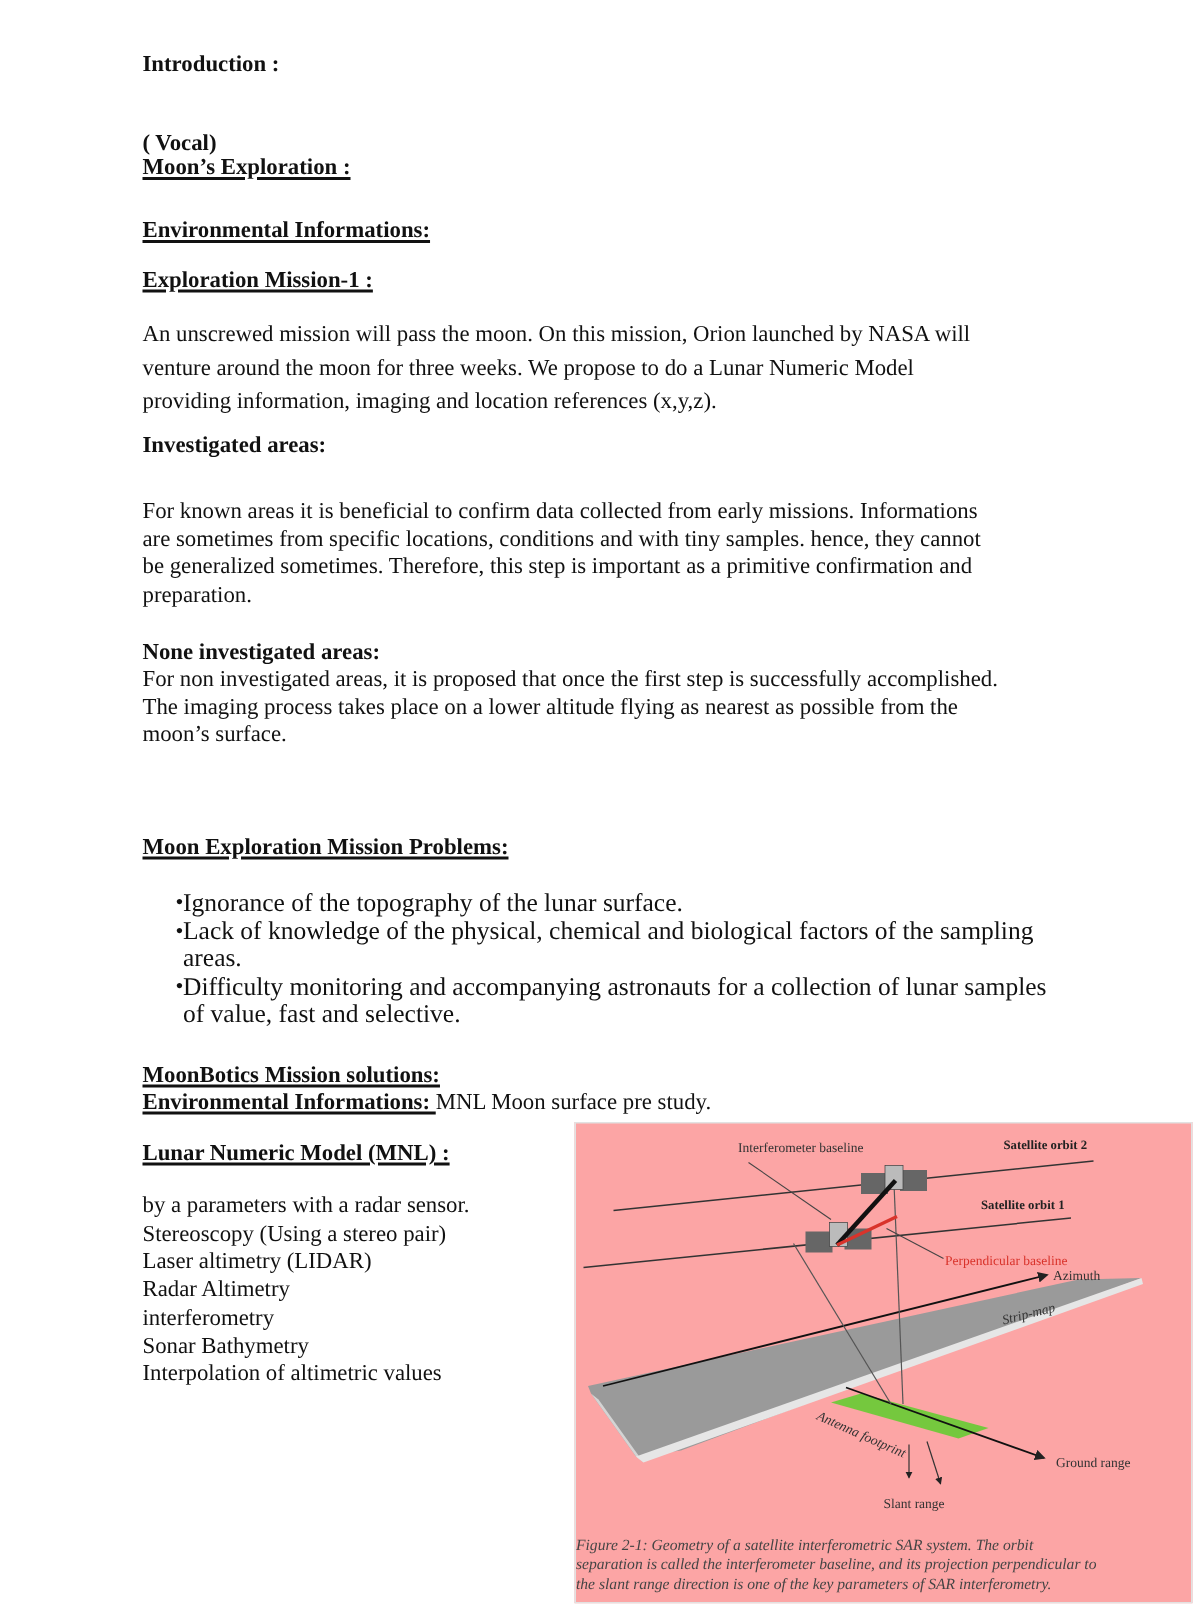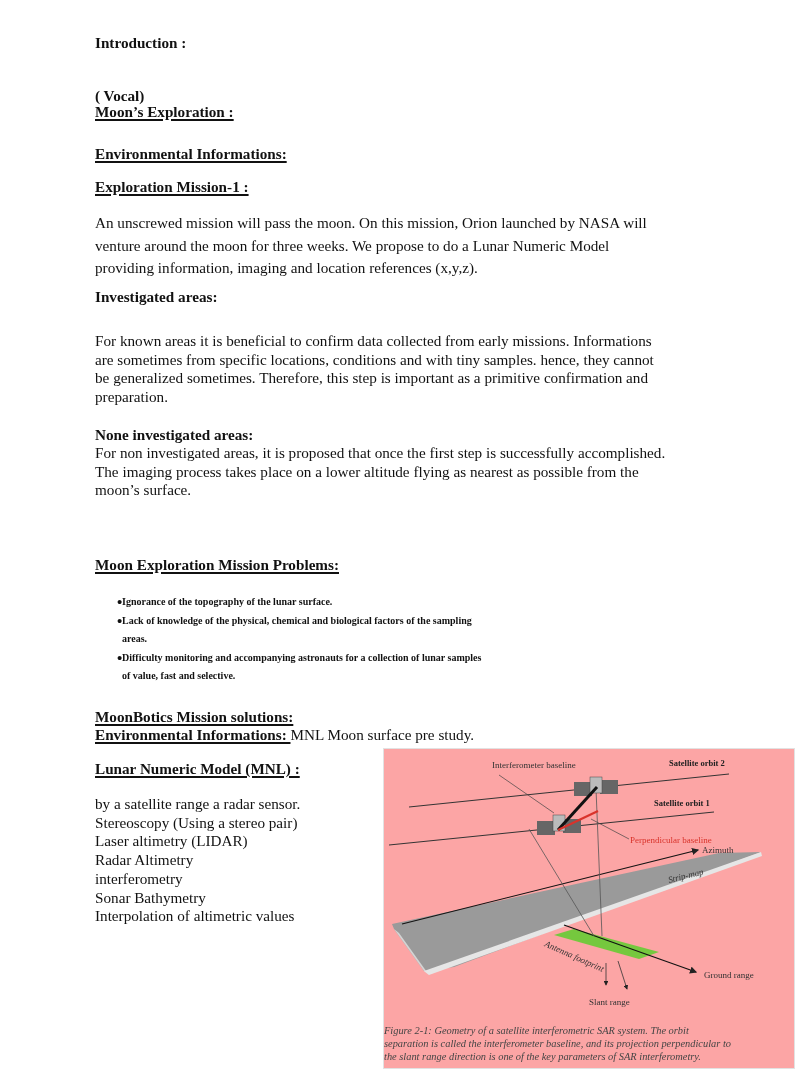--- a/index.html
+++ b/index.html
@@ -4,21 +4,21 @@
 <style>
   html, body { margin: 0; padding: 0; background: #ffffff; }
   body { width: 800px; height: 1069px; position: relative; overflow: hidden;
          font-family: "Liberation Serif", serif; color: #111; }
   .t { position: absolute; left: 95px; font-size: 15.2px; line-height: 18.5px; white-space: nowrap; }
   .b { font-weight: bold; text-align: right; }
   .u { text-decoration: underline; text-underline-offset: 2px; text-decoration-thickness: 1.5px; }
   .para { position: absolute; left: 95px; width: 640px; font-size: 15.2px; line-height: 18.6px; }
   .para.lg { line-height: 22.5px; }
   .para div { white-space: nowrap; }
-  ul.bul { position: absolute; left: 95px; top: 593px; margin: 0; padding: 0; list-style: none; width: 640px; font-size: 10px; line-height: 18.6px; font-weight: bold; }
+  ul.bul { position: absolute; left: 95px; top: 593px; margin: 0; padding: 0; list-style: none; width: 640px; font-size: 17px; line-height: 18.6px; }
   ul.bul li { position: relative; padding-left: 27px; }
   ul.bul li .dot { position: absolute; left: 23px; top: 0; margin-left: -23px; width: 27px; }
   ul.bul li .dot::before { content: "\2022"; position: absolute; left: 22px; font-size: 15px; }
   .bl div { white-space: nowrap; }
   .list { position: absolute; left: 95px; top: 795px; font-size: 15.2px; line-height: 18.7px; }
   .list div { white-space: nowrap; }
   
   .figure { position: absolute; left: 383px; top: 748px; width: 410px; height: 319px;
             border: 1px solid #e2e2e2; background: #fca5a5; }
   .figure svg { position: absolute; left: 0; top: 0; }
@@ -76,21 +76,21 @@
     <div>of value, fast and selective.</div>
   </li>
 </ul>
 
 <div class="t b u" style="top:708px">MoonBotics Mission solutions:</div>
 <div class="t" style="top:726px"><span class="b u">Environmental Informations: </span><span>MNL Moon surface pre study.</span></div>
 
 <div class="t b u" style="top:760px">Lunar Numeric Model (MNL) :</div>
 
 <div class="list">
-  <div>by a satellite range a radar sensor.</div>
+  <div>by a parameters with a radar sensor.</div>
   <div>Stereoscopy (Using a stereo pair)</div>
   <div>Laser altimetry (LIDAR)</div>
   <div>Radar Altimetry</div>
   <div>interferometry</div>
   <div>Sonar Bathymetry</div>
   <div>Interpolation of altimetric values</div>
 </div>
 
 <div class="figure">
   <svg width="410" height="275" viewBox="0 0 410 275">

